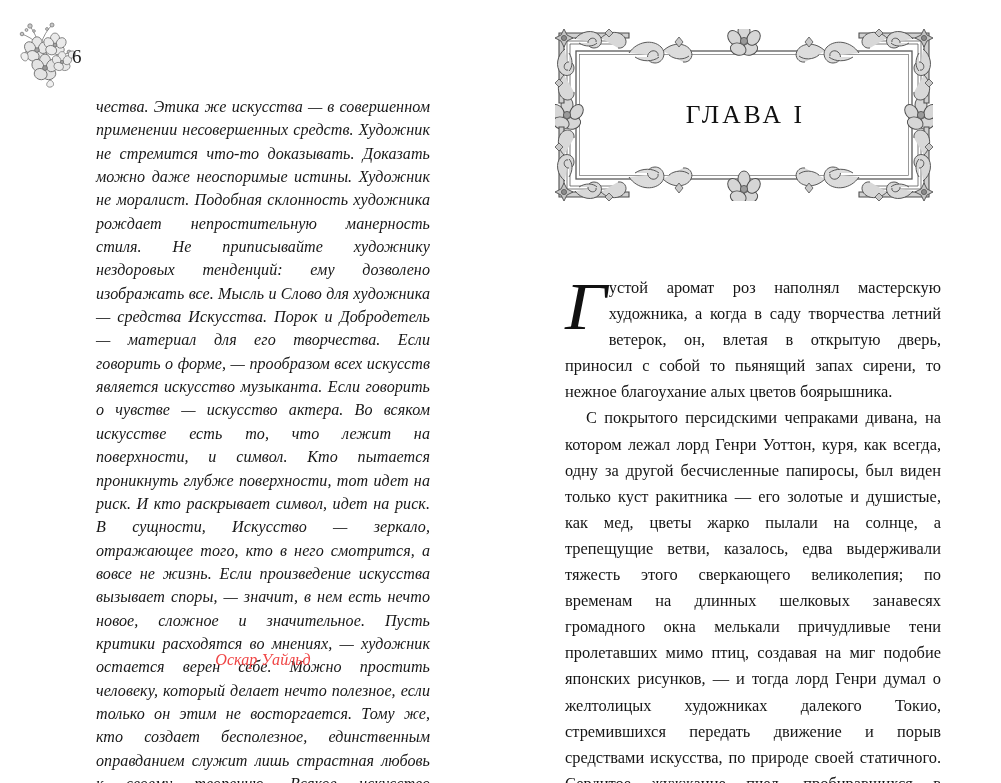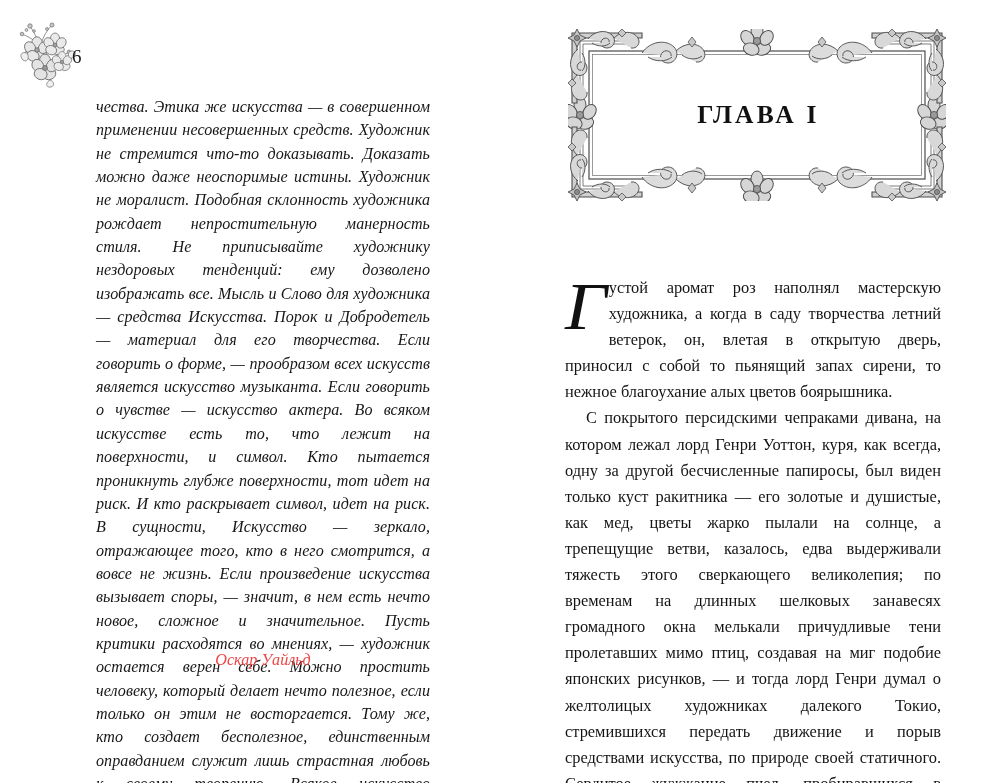--- a/index.html
+++ b/index.html
@@ -87,25 +87,24 @@
   .page-right {
     position: absolute;
     left: 500px;
     top: 0;
     width: 501px;
     height: 783px;
   }
 
   .chapter-frame {
     position: absolute;
-    left: 68px;  
+    left: 55px;  
     top: 29px;
     width: 378px;
     height: 172px;
-    font-weight: bold;
   }
   .chapter-frame svg {
     display: block;
     width: 100%;
     height: 100%;
   }
   .chapter-title {
     position: absolute;
     left: 0;
     top: 0;

